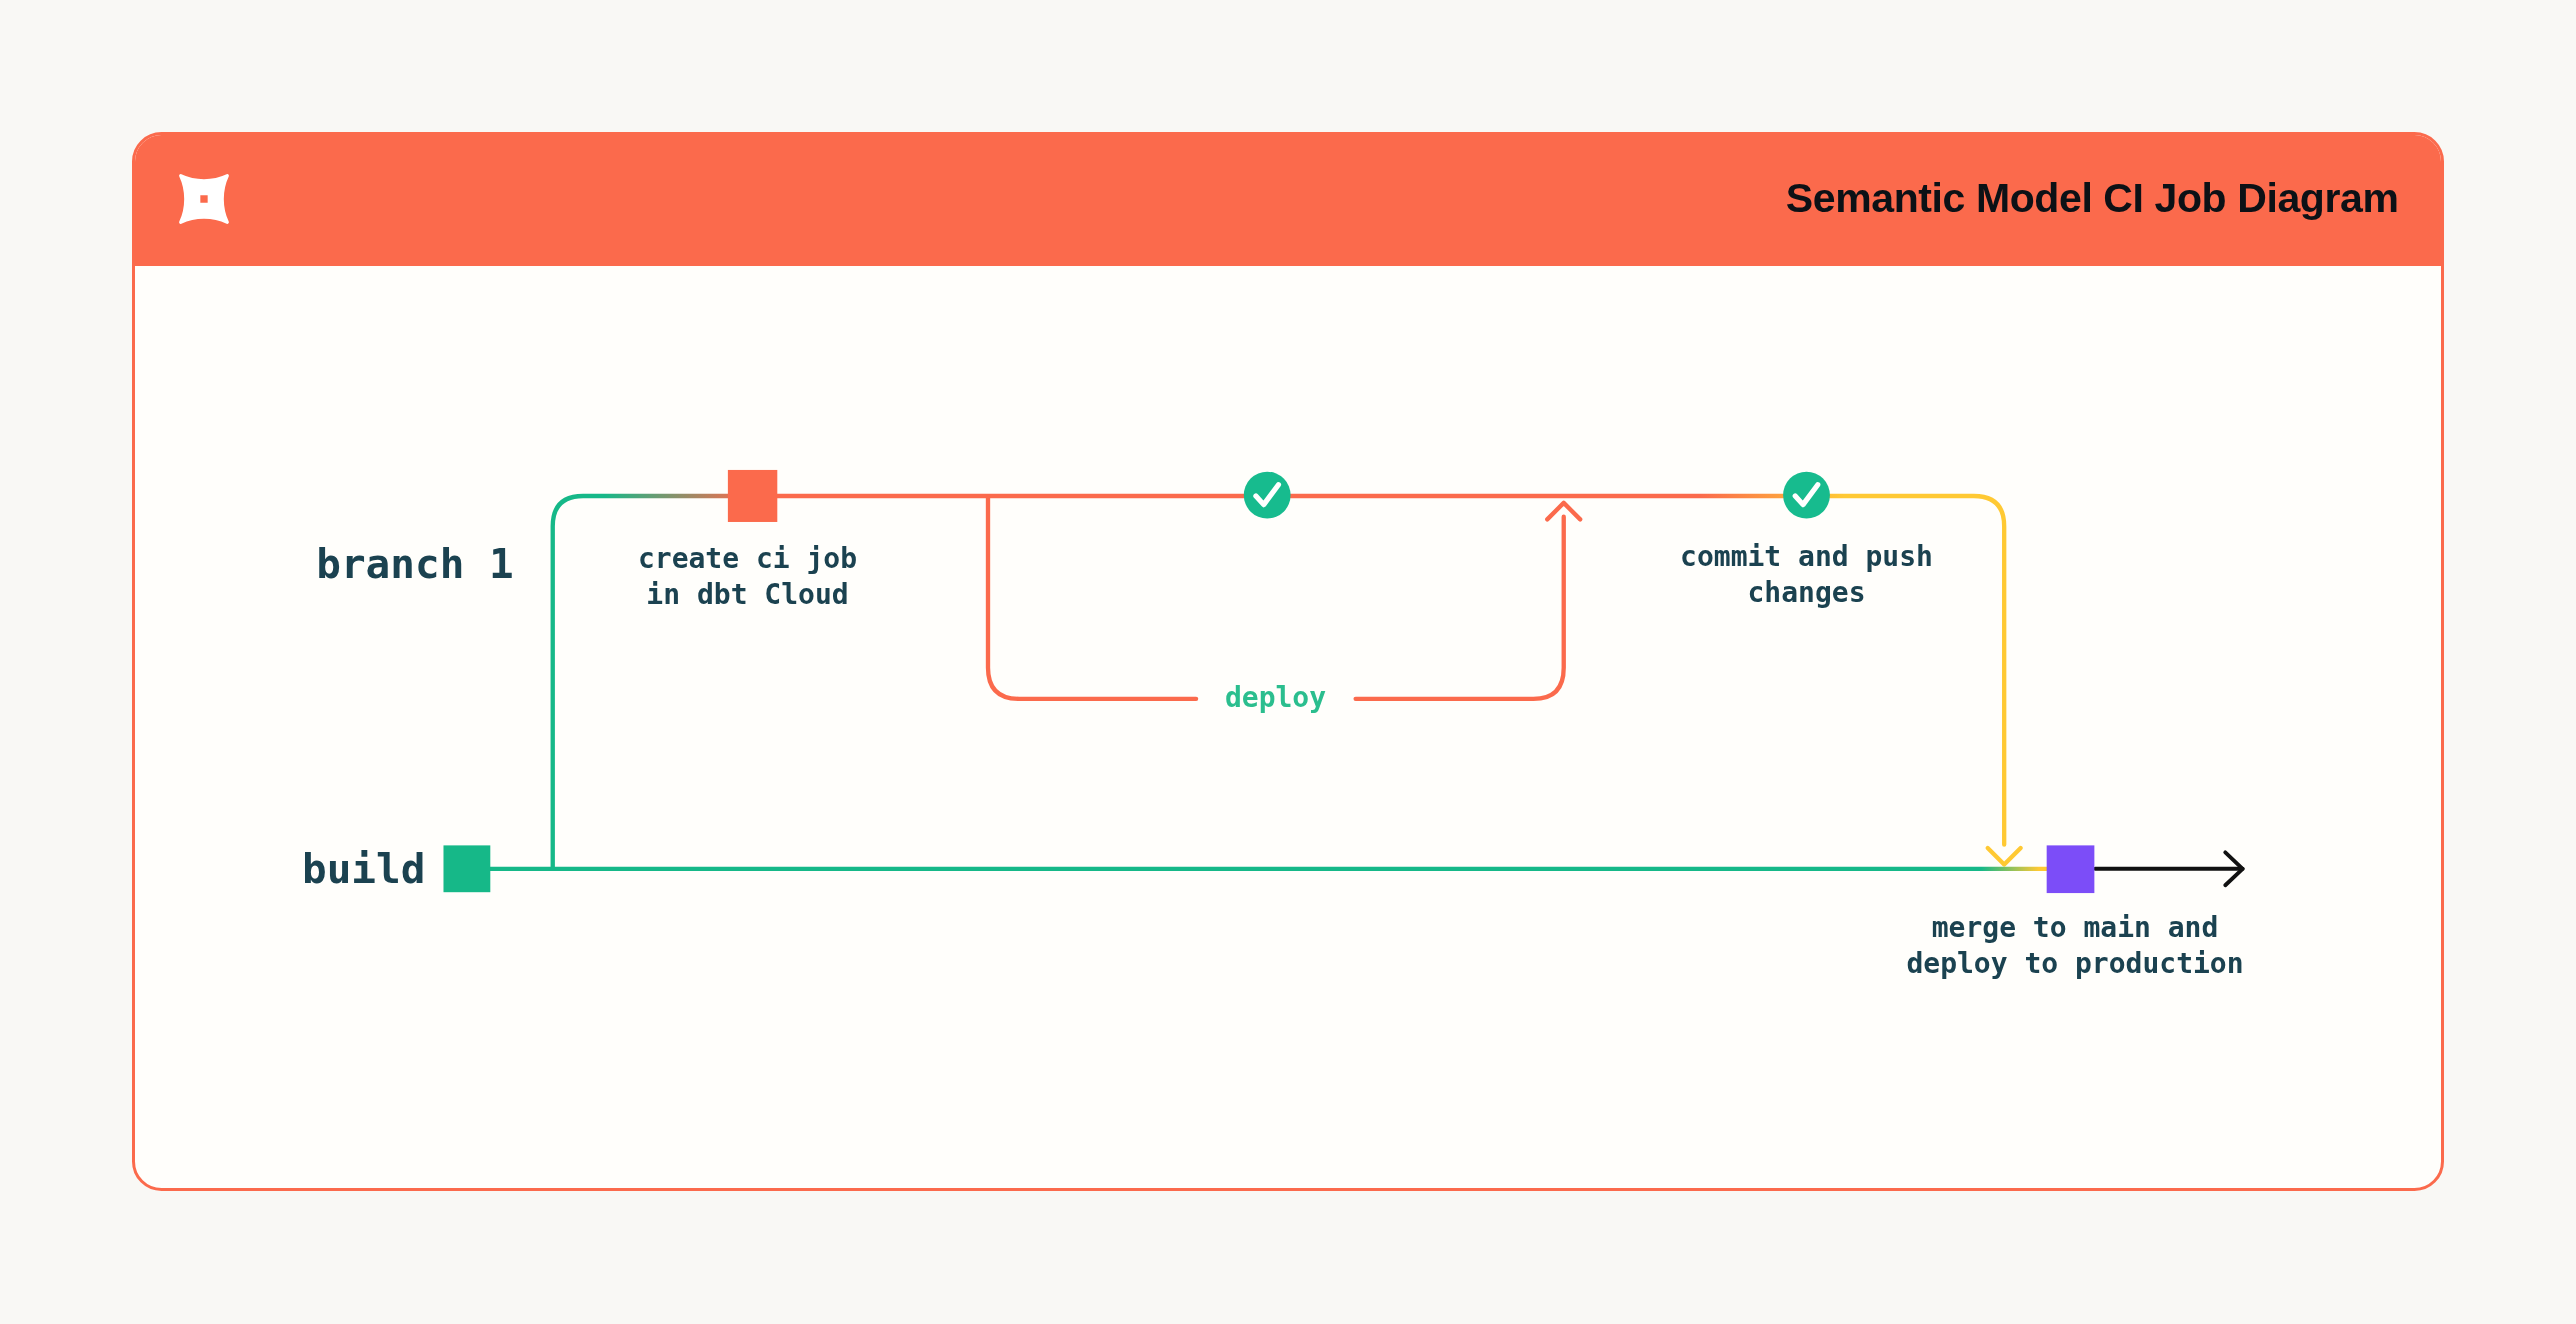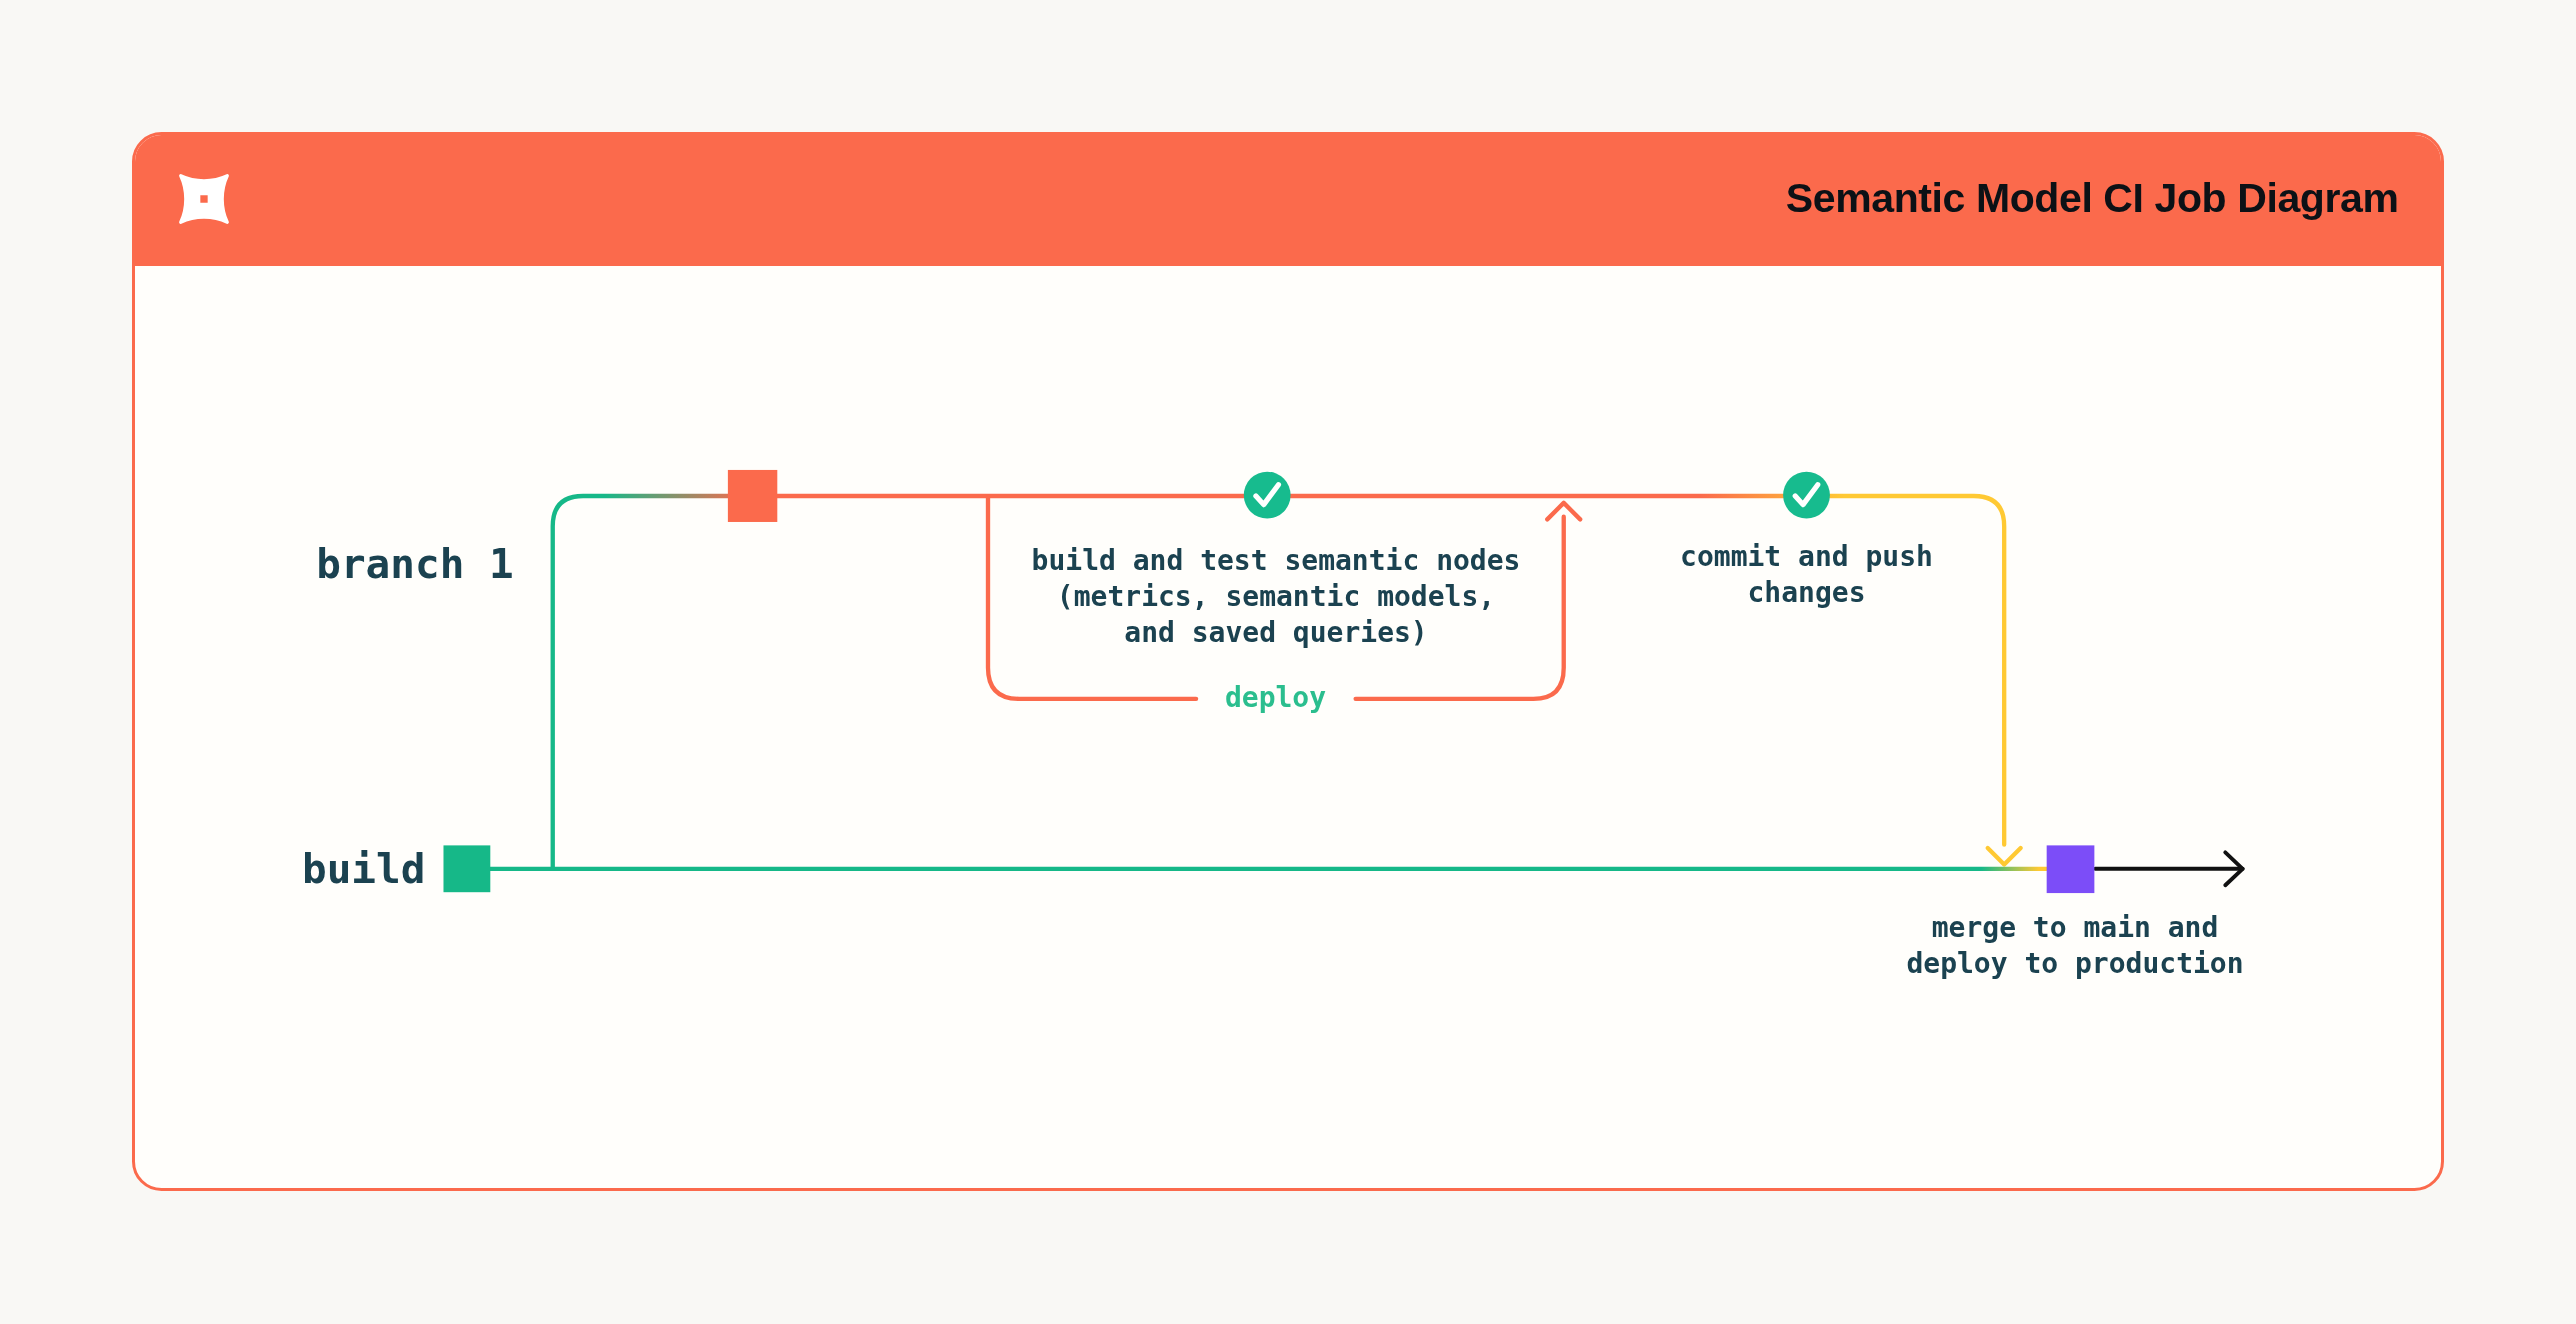--- a/index.html
+++ b/index.html
@@ -141,23 +141,22 @@
 
     <g>
       <circle cx="2083" cy="571" r="27" fill="#17bb8e"></circle>
       <path d="M 2070 572 L 2079 582 L 2096 559" fill="none" stroke="#ffffff" stroke-width="6" stroke-linecap="round" stroke-linejoin="round"></path>
     </g>
   </svg>
 
   <div class="lane-label branch-label">branch 1</div>
   <div class="lane-label main-label">build</div>
 
-  <div class="node-label label-build">build and test semantic nodes
-(metrics, semantic models,
-and saved queries)</div>
+  <div class="node-label label-create">create ci job
+in dbt Cloud</div>
   <div class="node-label label-commit">commit and push
 changes</div>
   <div class="node-label label-merge">merge to main and
 deploy to production</div>
   <div class="node-label label-success">deploy</div>
 
 </div>
 
 
 </body></html>

